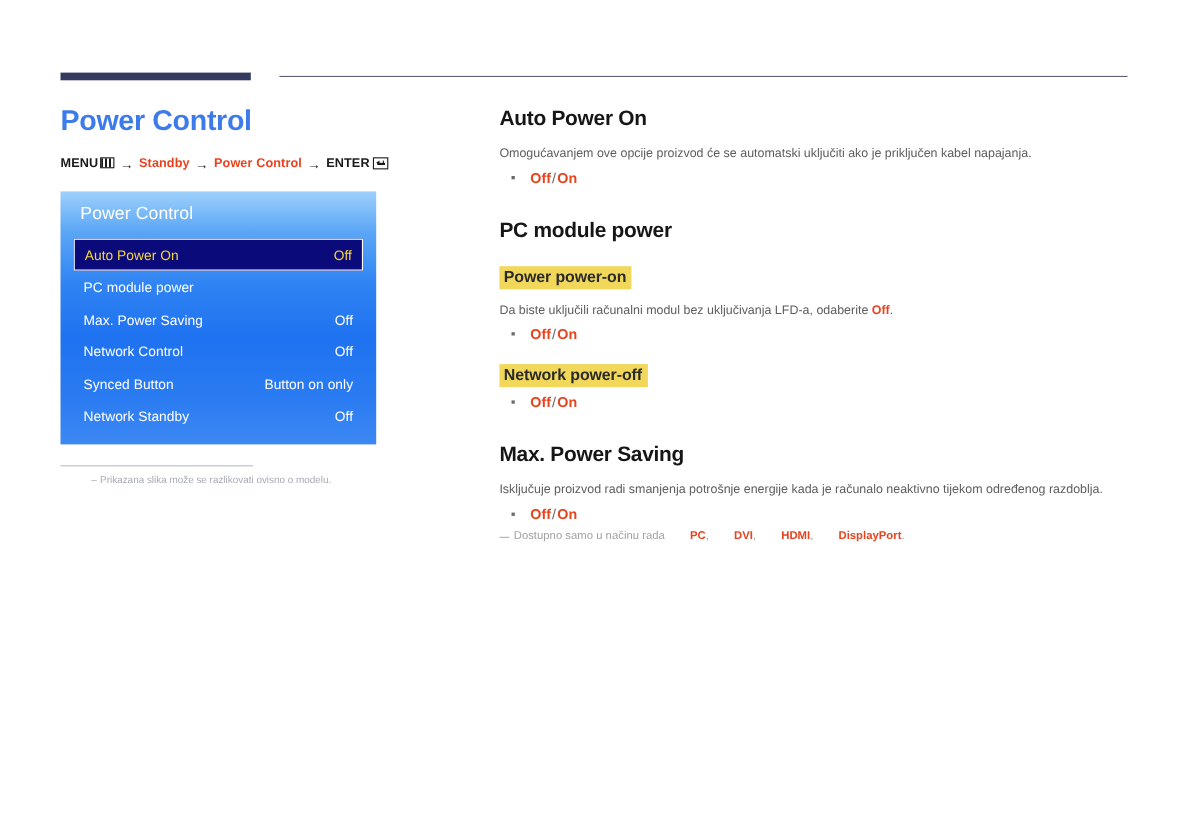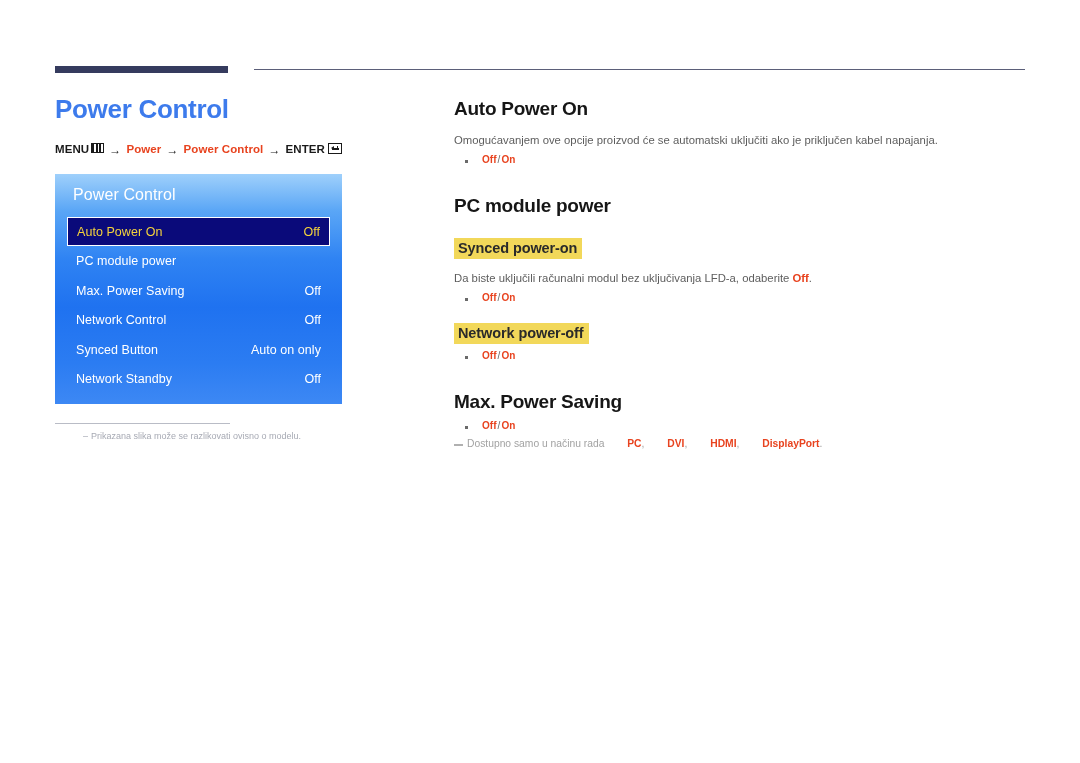--- a/index.html
+++ b/index.html
@@ -233,21 +233,21 @@
   .body-text .em-red {
     color: #e8431f;
     font-weight: bold;
   }
 
   .bullet-row {
     display: flex;
     align-items: flex-start;
     margin-top: 6px;
     padding-left: 11px;
-    font-size: 10px;
+    font-size: 13px;
   }
   .bullet-dot {
     width: 3px;
     height: 3px;
     background: #6a6a6a;
     margin-top: 6px;
     margin-right: 14px;
     flex: none;
   }
   .bullet-text {
@@ -304,21 +304,21 @@
   </div>
 
   <div class="left-col">
 
     <div class="page-title">Power Control</div>
 
     <div class="breadcrumb">
       <span>MENU</span>
       <span class="icon-menu"></span>
       <span class="arrow">→</span>
-      <span class="crumb-red">Power</span>
+      <span class="crumb-red">Standby</span>
       <span class="arrow">→</span>
       <span class="crumb-red">Power Control</span>
       <span class="arrow">→</span>
       <span>ENTER</span>
       <span class="icon-enter">
           <i class="arrowhead"></i>
         </span>
     </div>
 
     <div class="osd">
@@ -340,21 +340,21 @@
           <span class="osd-value">Off</span>
         </div>
 
         <div class="osd-row">
           <span>Network Control</span>
           <span class="osd-value">Off</span>
         </div>
 
         <div class="osd-row">
           <span>Synced Button</span>
-          <span class="osd-value">Auto on only</span>
+          <span class="osd-value">Button on only</span>
         </div>
 
         <div class="osd-row">
           <span>Network Standby</span>
           <span class="osd-value">Off</span>
         </div>
 
       </div>
     </div>
 
@@ -376,21 +376,21 @@
       <span class="bullet-dot"></span>
       <span class="bullet-text">
         <span>Off</span><span class="slash">/</span><span>On</span>
       </span>
     </div>
 
     
     <div class="sec-title gap-top">PC module power</div>
 
     
-    <div class="sub-head">Synced power-on</div>
+    <div class="sub-head">Power power-on</div>
     <div class="body-text">
       <span>Da biste uključili računalni modul bez uključivanja LFD-a, odaberite </span><span class="em-red">Off</span><span>.</span>
     </div>
     <div class="bullet-row">
       <span class="bullet-dot"></span>
       <span class="bullet-text">
         <span>Off</span><span class="slash">/</span><span>On</span>
       </span>
     </div>
 
@@ -398,20 +398,21 @@
     <div class="sub-head">Network power-off</div>
     <div class="bullet-row">
       <span class="bullet-dot"></span>
       <span class="bullet-text">
         <span>Off</span><span class="slash">/</span><span>On</span>
       </span>
     </div>
 
     
     <div class="sec-title gap-top">Max. Power Saving</div>
+    <div class="body-text">Isključuje proizvod radi smanjenja potrošnje energije kada je računalo neaktivno tijekom određenog razdoblja.</div>
     <div class="bullet-row">
       <span class="bullet-dot"></span>
       <span class="bullet-text">
         <span>Off</span><span class="slash">/</span><span>On</span>
       </span>
     </div>
     <div class="note-row">
       <span class="note-dash"></span>
       <span class="note-text">
         <span>Dostupno samo u načinu rada </span><span class="em-red">PC</span><span>, </span><span class="em-red">DVI</span><span>, </span><span class="em-red">HDMI</span><span>, </span><span class="em-red">DisplayPort</span><span>.</span>

